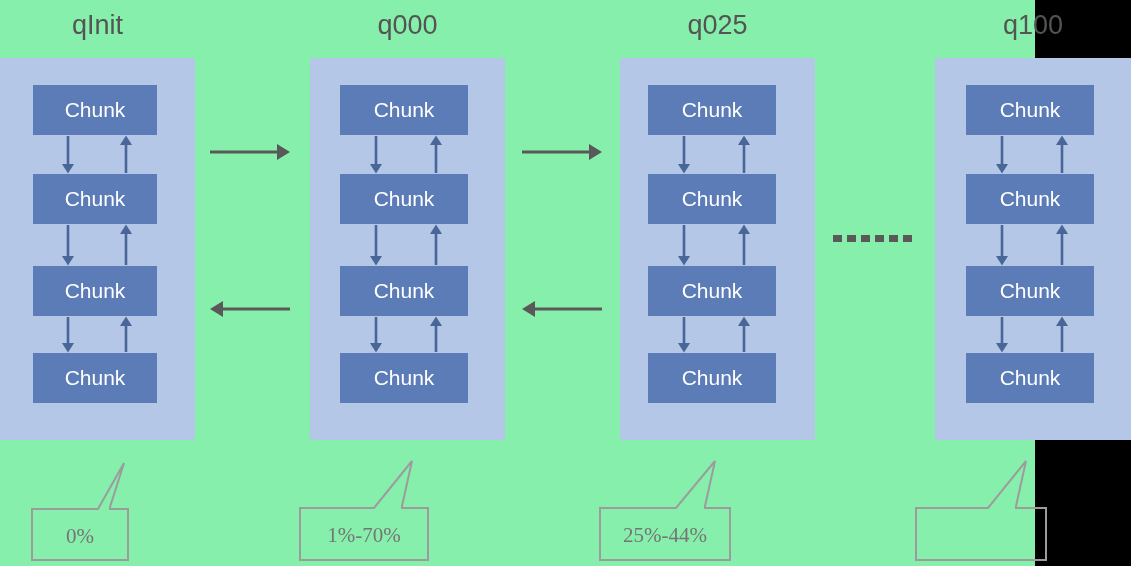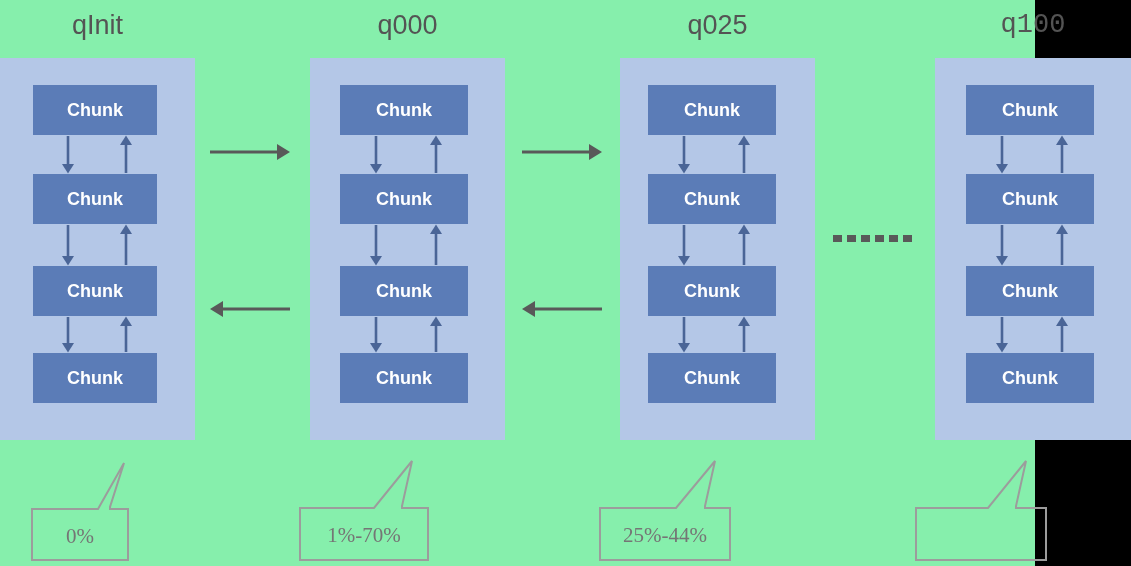--- a/index.html
+++ b/index.html
@@ -42,28 +42,27 @@
     top: 58px;
     height: 382px;
     background: #b4c7e7;
   }
 
   
   .chunk {
     position: absolute;
     background: #5b7cb7;
     color: #ffffff;
-    font-size: 18px;
+    font-size: 21px;
     font-family: "Liberation Sans", sans-serif;
     display: flex;
     align-items: center;
     justify-content: center;
     box-sizing: border-box;
     white-space: nowrap;
-    font-weight: bold;
   }
 
   
   .overlay {
     position: absolute;
     left: 0; top: 0;
     width: 1131px;
     height: 566px;
     pointer-events: none;
   }
@@ -82,21 +81,21 @@
 </style>
 </head>
 <body>
 
 <div id="stage">
 
   <div id="headers">
       <div class="col-header" style="left: 0px; width: 195px; color: rgb(84, 84, 84);">qInit</div>
       <div class="col-header" style="left: 310px; width: 195px; color: rgb(84, 84, 84);">q000</div>
       <div class="col-header" style="left: 620px; width: 195px; color: rgb(84, 84, 84);">q025</div>
-      <div class="col-header" style="left: 935px; width: 196px; color: rgb(84, 84, 84); font-family: Liberation Mono, monospace;">q100</div>
+      <div class="col-header" style="left: 935px; width: 196px; color: rgb(84, 84, 84);">q100</div>
     </div>
 
   <div id="columns">
       <div class="panel" style="left: 0px; top: 58px; width: 195px; height: 382px; background: rgb(180, 199, 231);"></div>
       <div class="chunk" style="left: 33px; top: 85px; width: 124px; height: 50px; background: rgb(91, 124, 183); color: rgb(255, 255, 255);">Chunk</div>
       <div class="chunk" style="left: 33px; top: 174px; width: 124px; height: 50px; background: rgb(91, 124, 183); color: rgb(255, 255, 255);">Chunk</div>
       <div class="chunk" style="left: 33px; top: 266px; width: 124px; height: 50px; background: rgb(91, 124, 183); color: rgb(255, 255, 255);">Chunk</div>
       <div class="chunk" style="left: 33px; top: 353px; width: 124px; height: 50px; background: rgb(91, 124, 183); color: rgb(255, 255, 255);">Chunk</div>
       <div class="panel" style="left: 310px; top: 58px; width: 195px; height: 382px; background: rgb(180, 199, 231);"></div>
       <div class="chunk" style="left: 340px; top: 85px; width: 128px; height: 50px; background: rgb(91, 124, 183); color: rgb(255, 255, 255);">Chunk</div>

